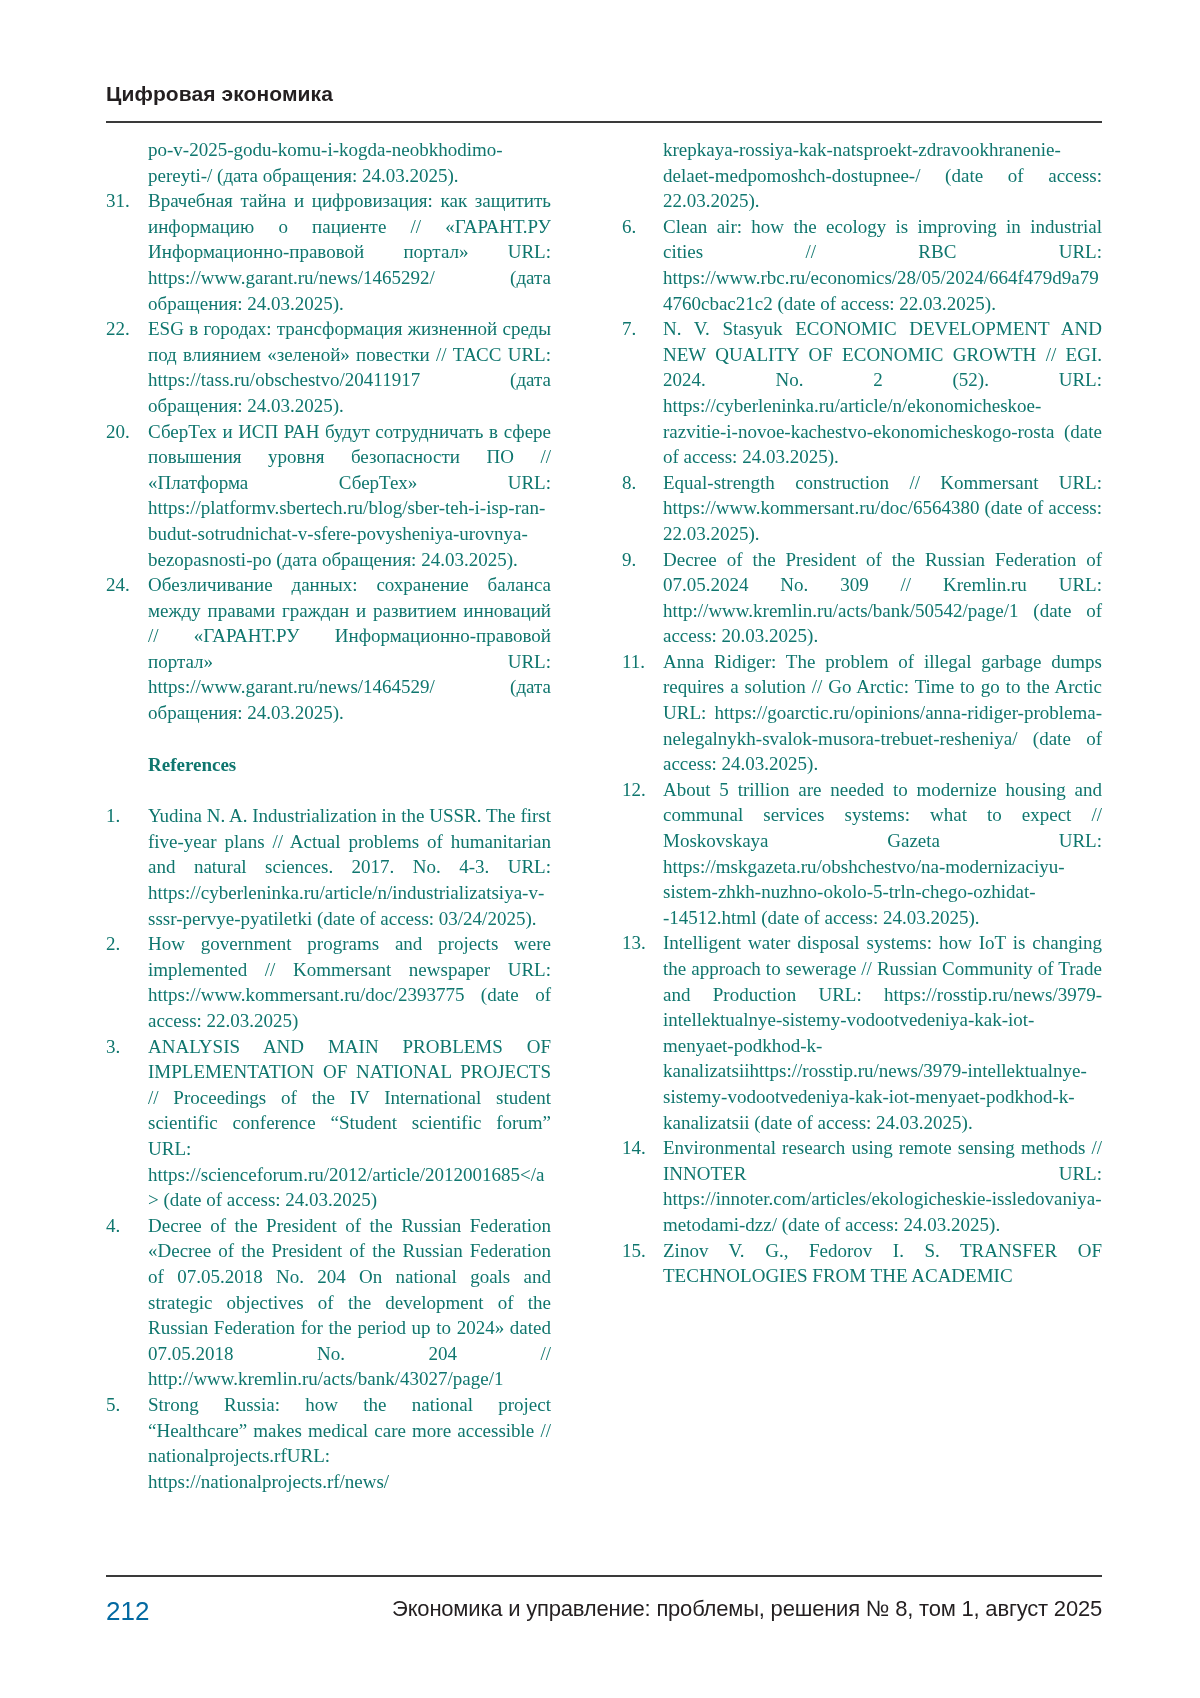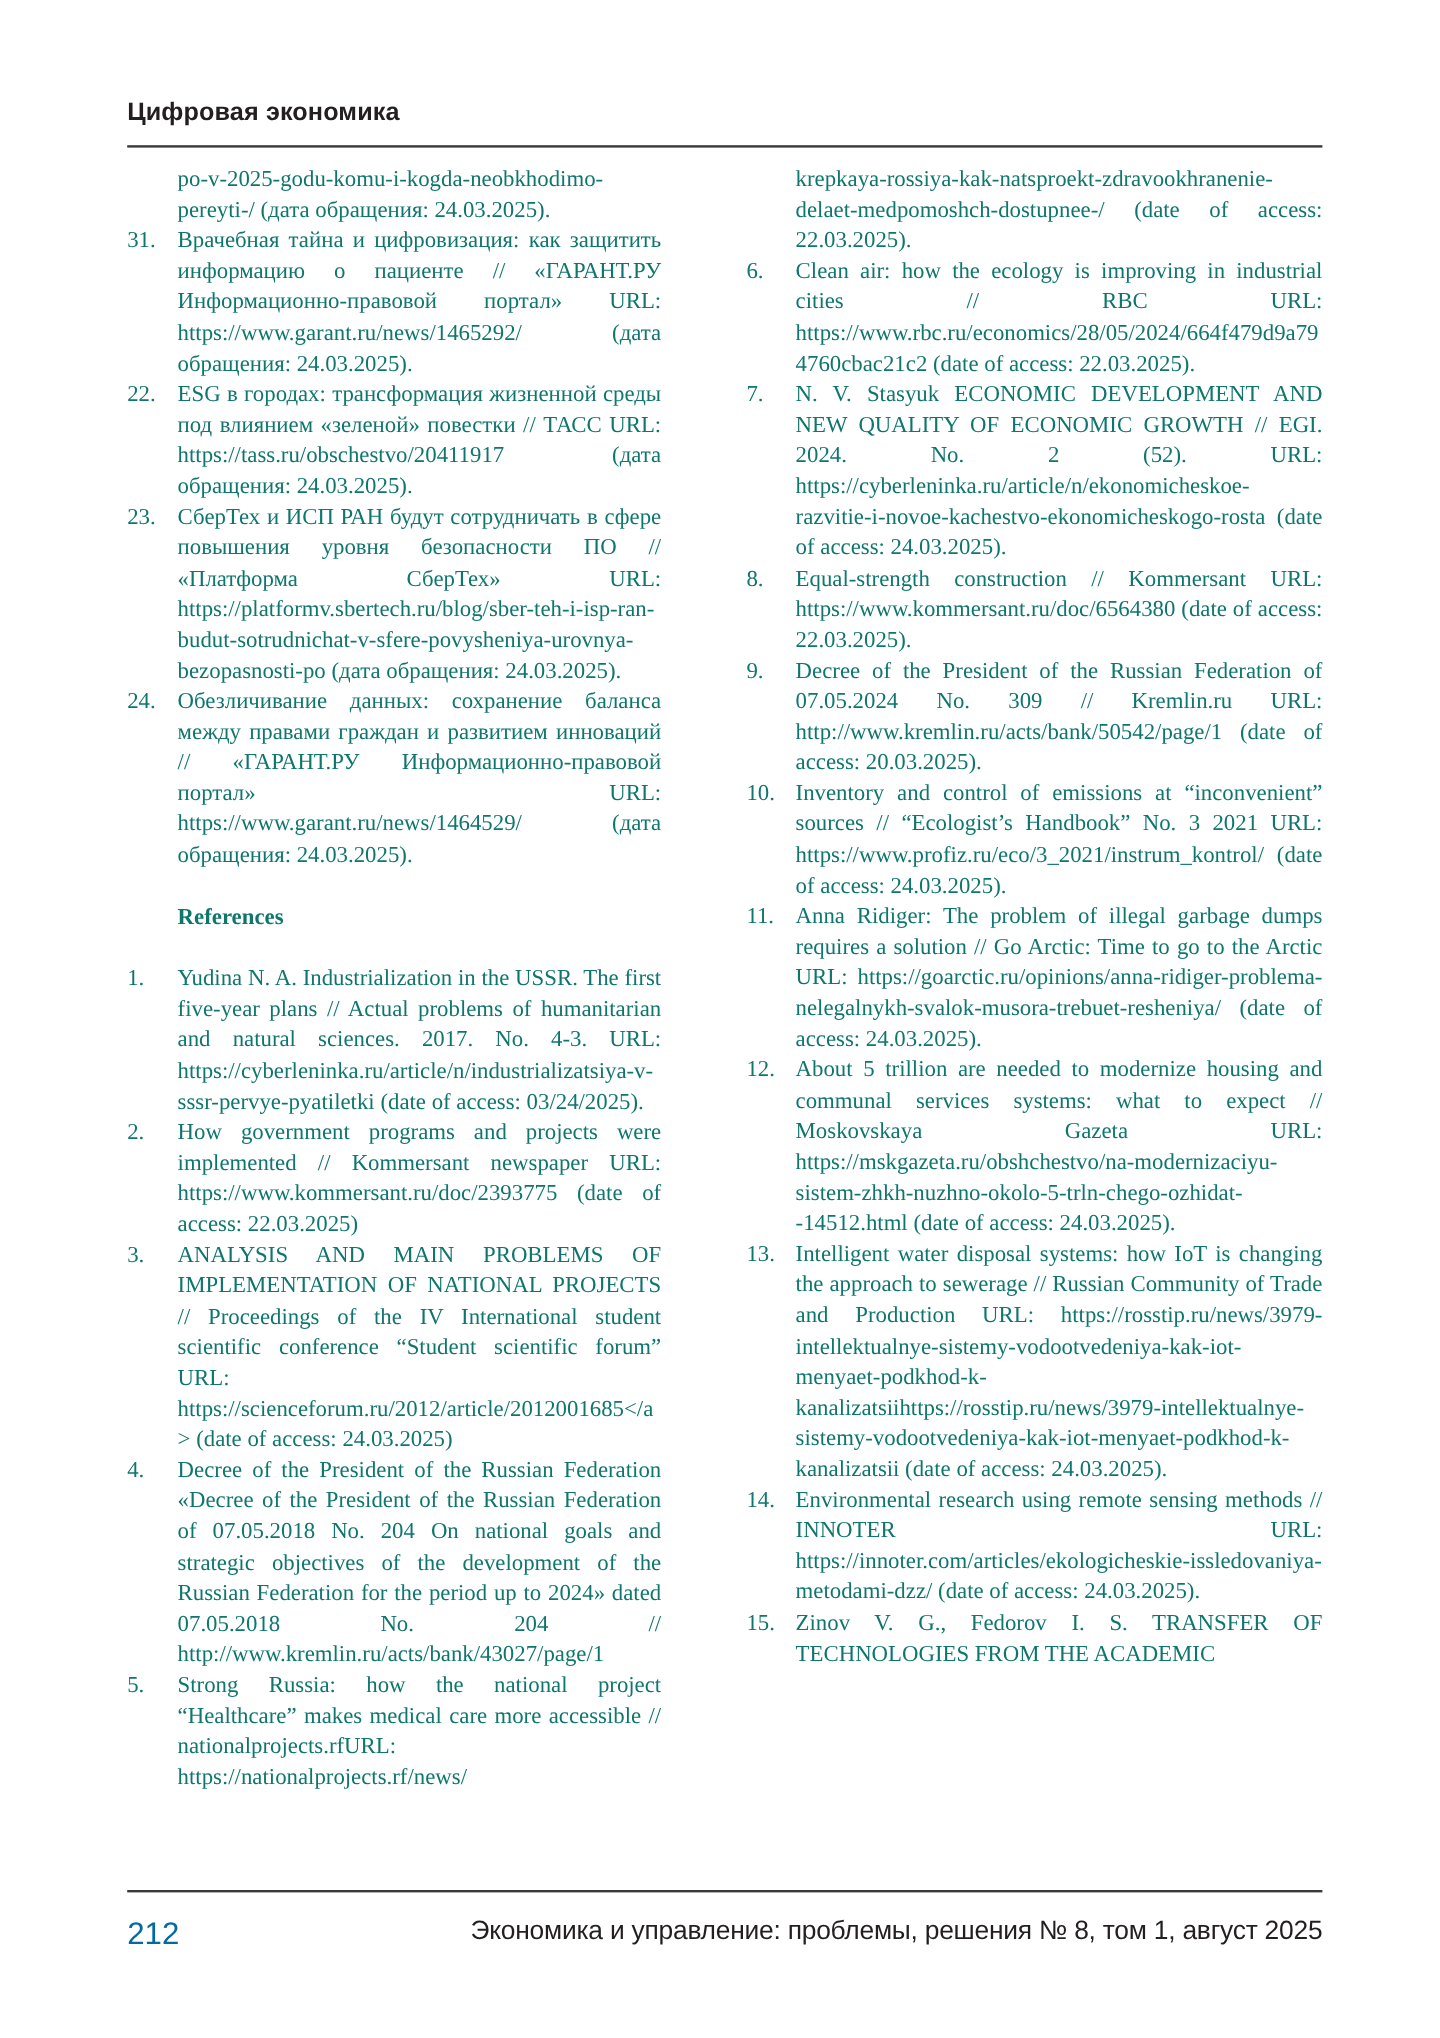--- a/index.html
+++ b/index.html
@@ -48,21 +48,21 @@
 
   <div class="entry">
     <span class="num">31.</span>
     <span class="txt">Врачебная тайна и цифровизация: как защитить информацию о пациенте // «ГАРАНТ.РУ Информационно-правовой портал» URL: https://www.garant.ru/news/1465292/ (дата обращения: 24.03.2025).</span>
   </div>
   <div class="entry">
     <span class="num">22.</span>
     <span class="txt">ESG в городах: трансформация жизненной среды под влиянием «зеленой» повестки // ТАСС URL: https://tass.ru/obschestvo/20411917 (дата обращения: 24.03.2025).</span>
   </div>
   <div class="entry">
-    <span class="num">23.</span>
+    <span class="num">20.</span>
     <span class="txt">СберТех и ИСП РАН будут сотрудничать в сфере повышения уровня безопасности ПО // «Платформа СберТех» URL: https://platformv.sbertech.ru/blog/sber-teh-i-isp-ran-budut-sotrudnichat-v-sfere-povysheniya-urovnya-bezopasnosti-po (дата обращения: 24.03.2025).</span>
   </div>
   <div class="entry">
     <span class="num">24.</span>
     <span class="txt">Обезличивание данных: сохранение баланса между правами граждан и развитием инноваций // «ГАРАНТ.РУ Информационно-правовой портал» URL: https://www.garant.ru/news/1464529/ (дата обращения: 24.03.2025).</span>
   </div>
 
   <div class="refs-heading">References</div>
 
   <div class="entry">
@@ -100,24 +100,20 @@
   </div>
   <div class="entry">
     <span class="num">8.</span>
     <span class="txt">Equal-strength construction // Kommersant URL: https://www.kommersant.ru/doc/6564380 (date of access: 22.03.2025).</span>
   </div>
   <div class="entry">
     <span class="num">9.</span>
     <span class="txt">Decree of the President of the Russian Federation of 07.05.2024 No. 309 // Kremlin.ru URL: http://www.kremlin.ru/acts/bank/50542/page/1 (date of access: 20.03.2025).</span>
   </div>
   <div class="entry">
-    <span class="num">10.</span>
-    <span class="txt">Inventory and control of emissions at “inconvenient” sources // “Ecologist’s Handbook” No. 3 2021 URL: https://www.profiz.ru/eco/3_2021/instrum_kontrol/ (date of access: 24.03.2025).</span>
-  </div>
-  <div class="entry">
     <span class="num">11.</span>
     <span class="txt">Anna Ridiger: The problem of illegal garbage dumps requires a solution // Go Arctic: Time to go to the Arctic URL: https://goarctic.ru/opinions/anna-ridiger-problema-nelegalnykh-svalok-musora-trebuet-resheniya/ (date of access: 24.03.2025).</span>
   </div>
   <div class="entry">
     <span class="num">12.</span>
     <span class="txt">About 5 trillion are needed to modernize housing and communal services systems: what to expect // Moskovskaya Gazeta URL: https://mskgazeta.ru/obshchestvo/na-modernizaciyu-sistem-zhkh-nuzhno-okolo-5-trln-chego-ozhidat--14512.html (date of access: 24.03.2025).</span>
   </div>
   <div class="entry">
     <span class="num">13.</span>
     <span class="txt">Intelligent water disposal systems: how IoT is changing the approach to sewerage // Russian Community of Trade and Production URL: https://rosstip.ru/news/3979-intellektualnye-sistemy-vodootvedeniya-kak-iot-menyaet-podkhod-k-kanalizatsiihttps://rosstip.ru/news/3979-intellektualnye-sistemy-vodootvedeniya-kak-iot-menyaet-podkhod-k-kanalizatsii (date of access: 24.03.2025).</span>

